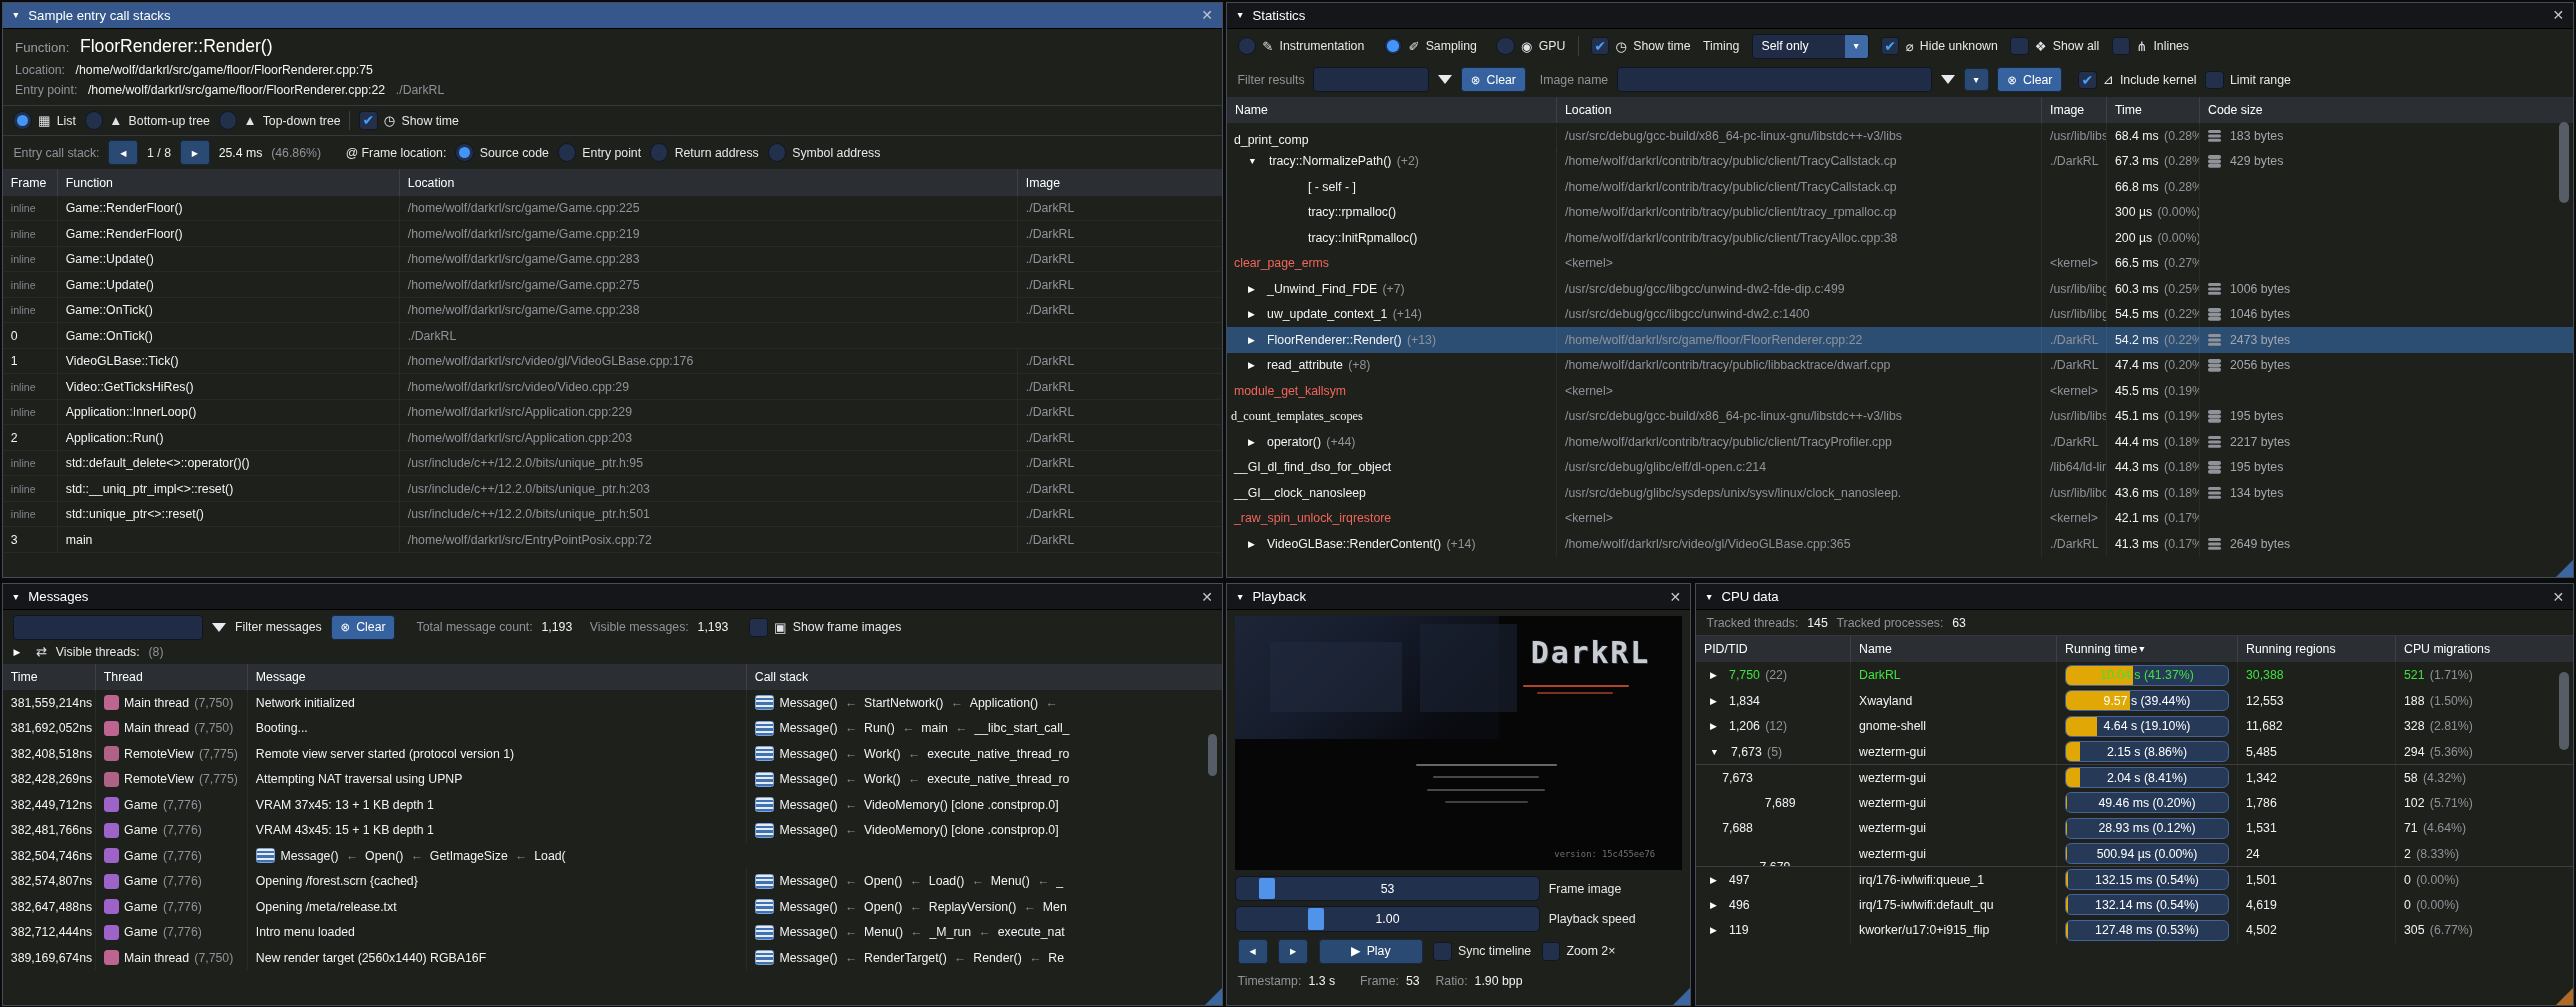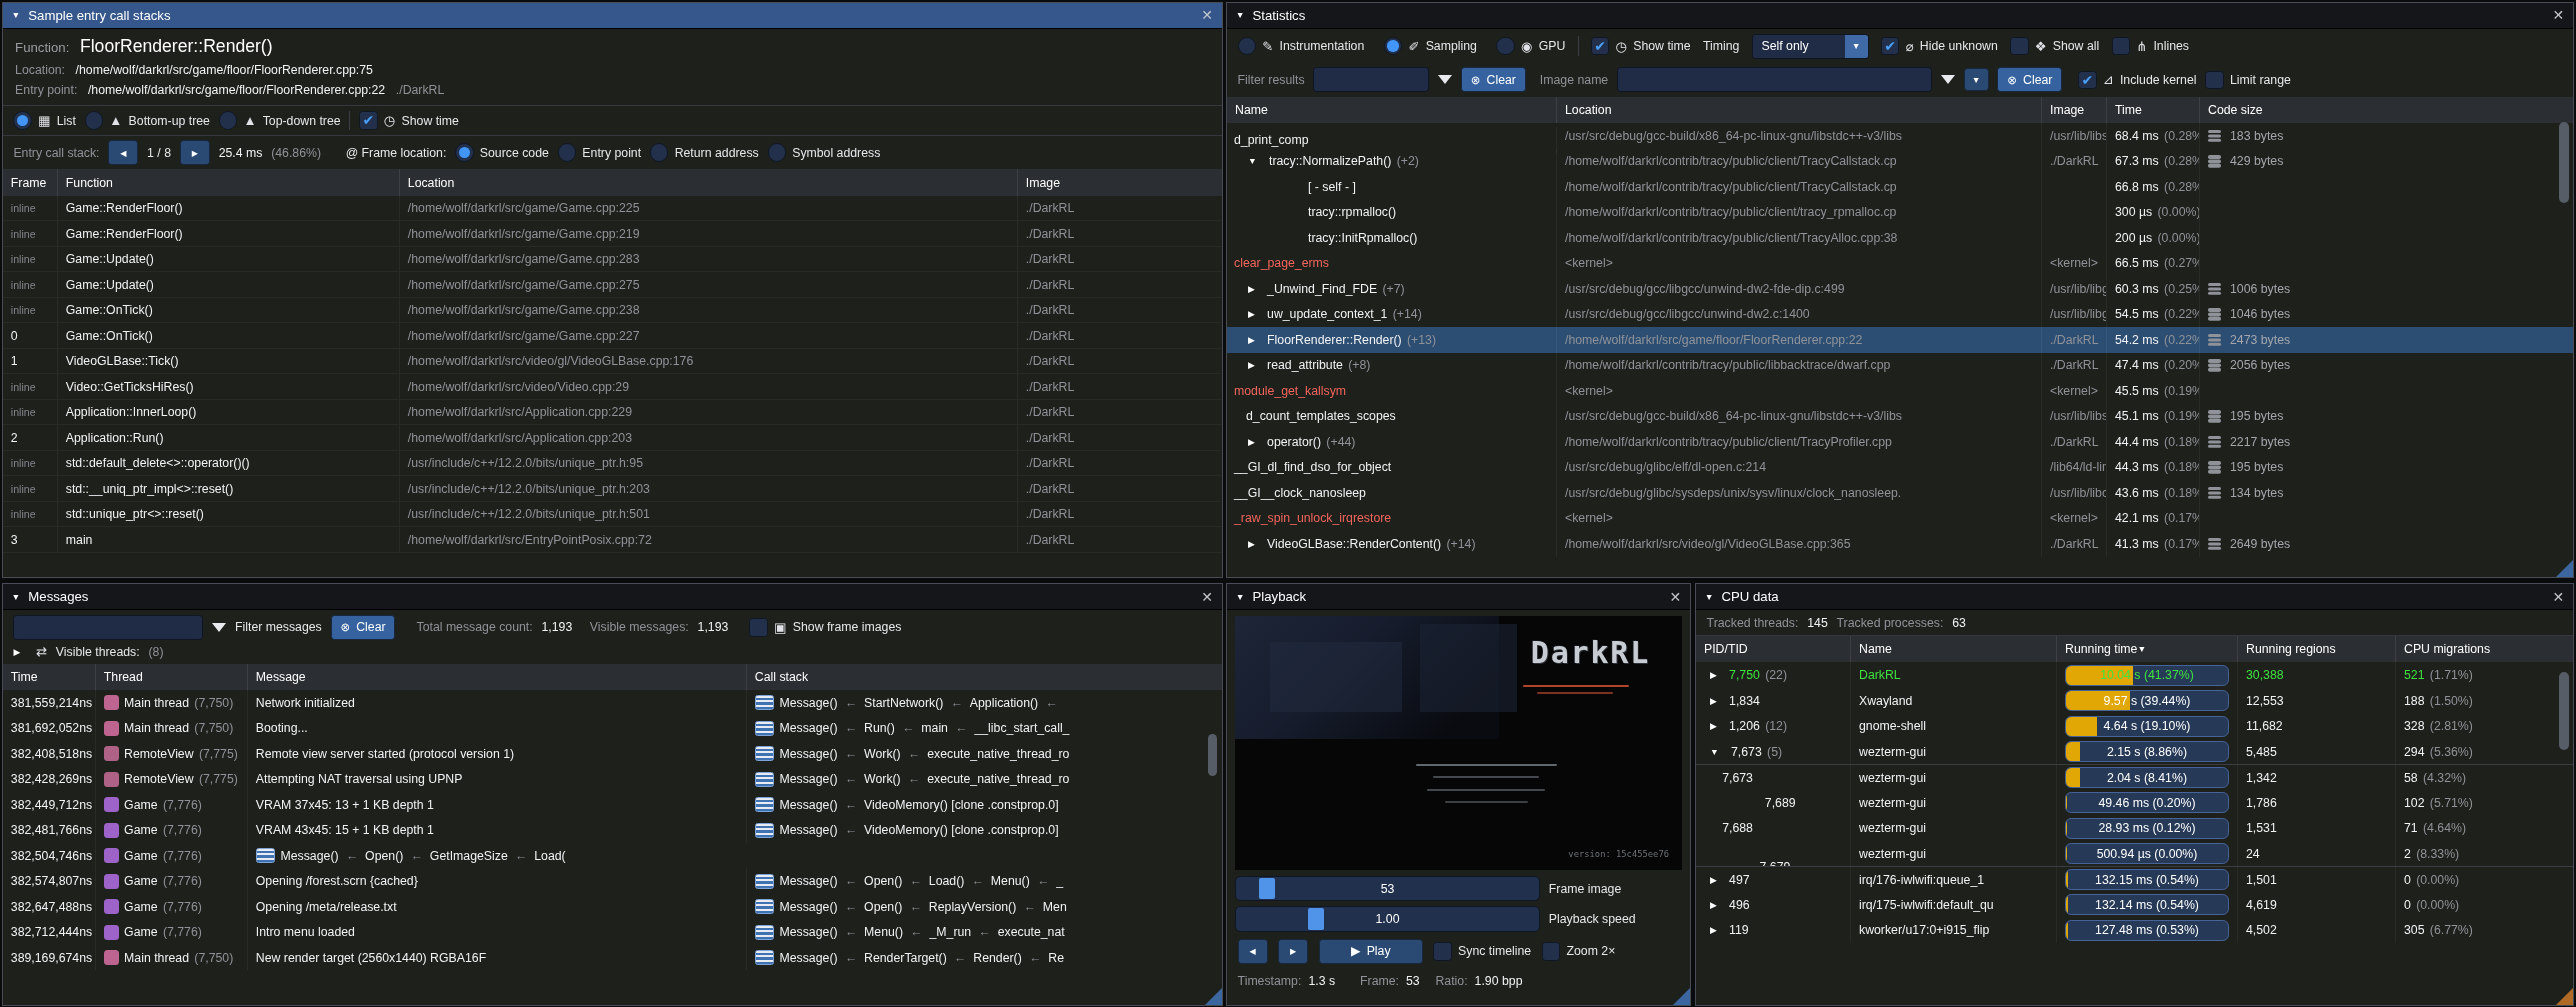--- a/index.html
+++ b/index.html
@@ -65,21 +65,21 @@
 .fnblock{padding:7px 12.3px 3.5px;flex:none}
 .fnline{display:flex;align-items:baseline;gap:10.6px;margin-bottom:6.2px}
 .fnname{font-size:17.6px;color:#fff}
 .fnlabel{font-size:13.2px;color:#9a9da2}
 .pathline{display:flex;gap:10.6px;margin-bottom:5.3px;font-size:12.3px}
 
 .pb-img{margin:5.3px 8px 3.5px;height:254px;background:#060607;position:relative;overflow:hidden;flex:none}
 .pb-logo{position:absolute;right:32px;top:19.4px;font-family:"DejaVu Sans Mono",monospace;font-weight:bold;font-size:30px;letter-spacing:1.8px;color:#c7ccd3;text-shadow:0.9px 0.9px 0 #30343a,-0.9px -0.9px 0 #14161a}
 .blob{position:absolute;opacity:.8}
 .tinybar{position:absolute;height:2.6px;border-radius:0.9px}
-.pb-version{position:absolute;right:13px;bottom:10.6px;font-family:"DejaVu Sans Mono",monospace;font-size:8.8px;color:#6d7276}
+.pb-version{position:absolute;right:27px;bottom:10.6px;font-family:"DejaVu Sans Mono",monospace;font-size:8.8px;color:#6d7276}
 .slider-row{display:flex;align-items:center;gap:8.8px;padding:2.6px 8px;flex:none}
 .slider{position:relative;width:305px;height:25.5px;background:#20304d;border:0.9px solid #0e1523;border-radius:5.3px;flex:none}
 .slider .thumb{position:absolute;top:0.9px;bottom:0.9px;width:16px;background:#4f94e8;border-radius:1.8px}
 .slider .sval{position:absolute;inset:0;display:flex;align-items:center;justify-content:center;color:#fff}
 .statusline{display:flex;align-items:center;gap:7px;padding:5.3px 10.6px;flex:none}
 .cpu-top{display:flex;gap:8.8px;align-items:center;padding:5.3px 10.6px;border-bottom:0.9px solid #34373d;flex:none}
 </style>
 </head>
 <body>
 
@@ -190,21 +190,20 @@
       </div>
       <div class="trow frame-grid frame-row">
         <div class="td inl">inline</div>
         <div class="td white">Game::OnTick()</div>
         <div class="td dim">/home/wolf/darkrl/src/game/Game.cpp:238</div>
         <div class="td dim">./DarkRL</div>
       </div>
       <div class="trow frame-grid frame-row">
         <div class="td white">0</div>
         <div class="td white">Game::OnTick()</div>
-        <div class="td dim">/home/wolf/darkrl/src/game/Game.cpp:227</div>
         <div class="td dim">./DarkRL</div>
       </div>
       <div class="trow frame-grid frame-row">
         <div class="td white">1</div>
         <div class="td white">VideoGLBase::Tick()</div>
         <div class="td dim">/home/wolf/darkrl/src/video/gl/VideoGLBase.cpp:176</div>
         <div class="td dim">./DarkRL</div>
       </div>
       <div class="trow frame-grid frame-row">
         <div class="td inl">inline</div>
@@ -490,21 +489,21 @@
         </div>
         <div class="td dim">&lt;kernel&gt;</div>
         <div class="td dim">&lt;kernel&gt;</div>
         <div class="td">
           <span class="white">45.5 ms</span>
           <span class="sfx">(0.19%)</span>
         </div>
         <div class="td"></div>
       </div>
       <div class="trow stat-grid stat-row">
-        <div class="td" style="padding-left: 19px;">
+        <div class="td" style="padding-left: 4px; font-family: Liberation Serif, serif;">
           <span class="white">d_count_templates_scopes</span>
         </div>
         <div class="td dim">/usr/src/debug/gcc-build/x86_64-pc-linux-gnu/libstdc++-v3/libs</div>
         <div class="td dim">/usr/lib/libst</div>
         <div class="td">
           <span class="white">45.1 ms</span>
           <span class="sfx">(0.19%)</span>
         </div>
         <div class="td">
           <span class="dbicon"></span>

